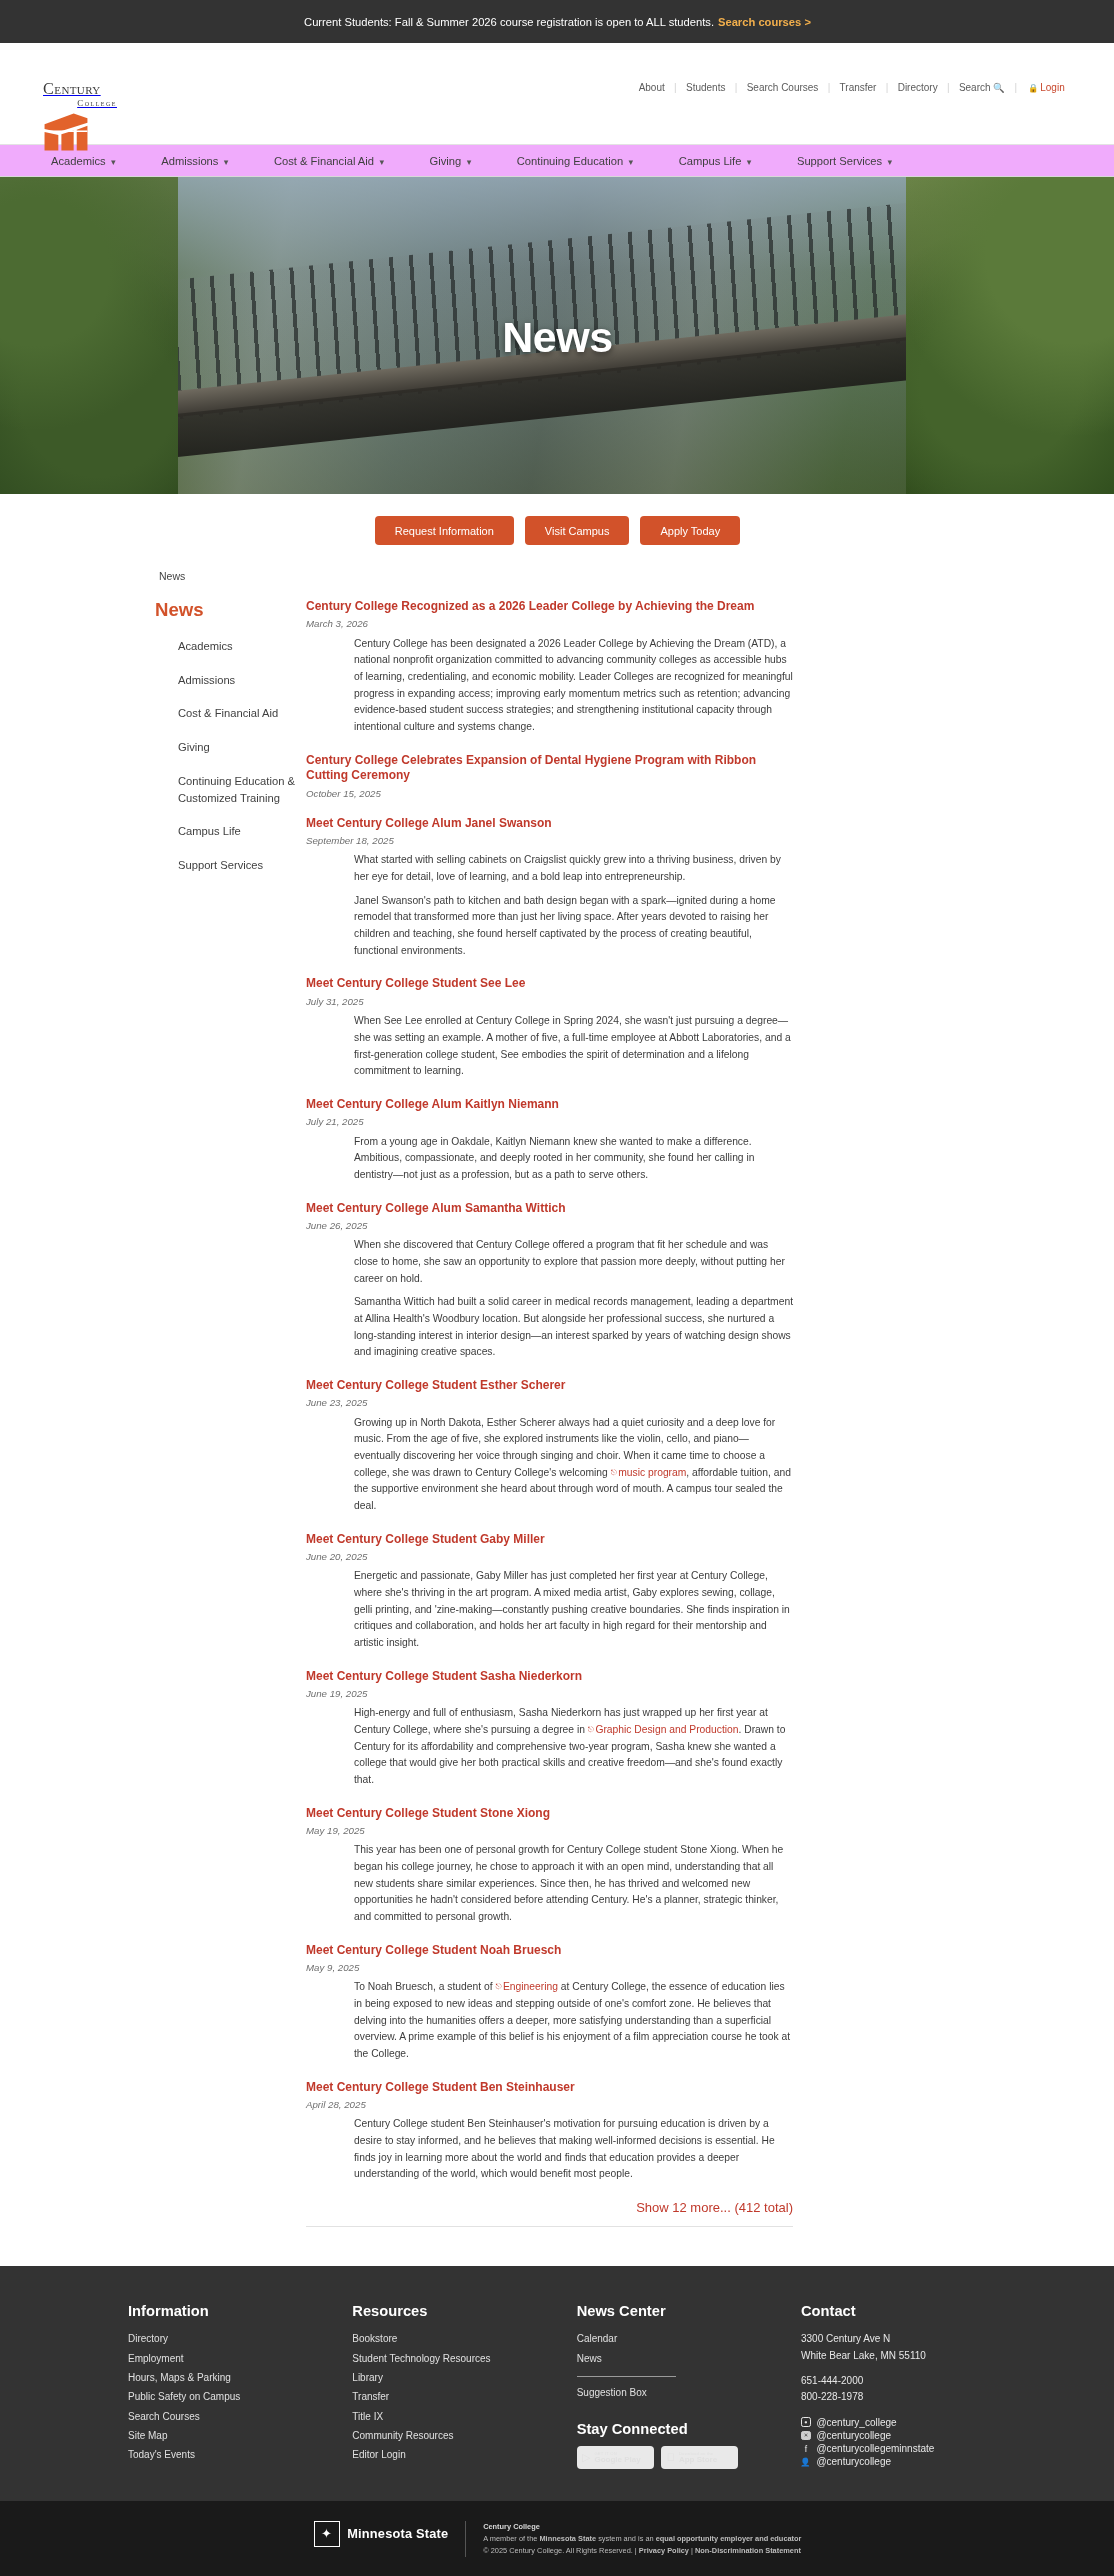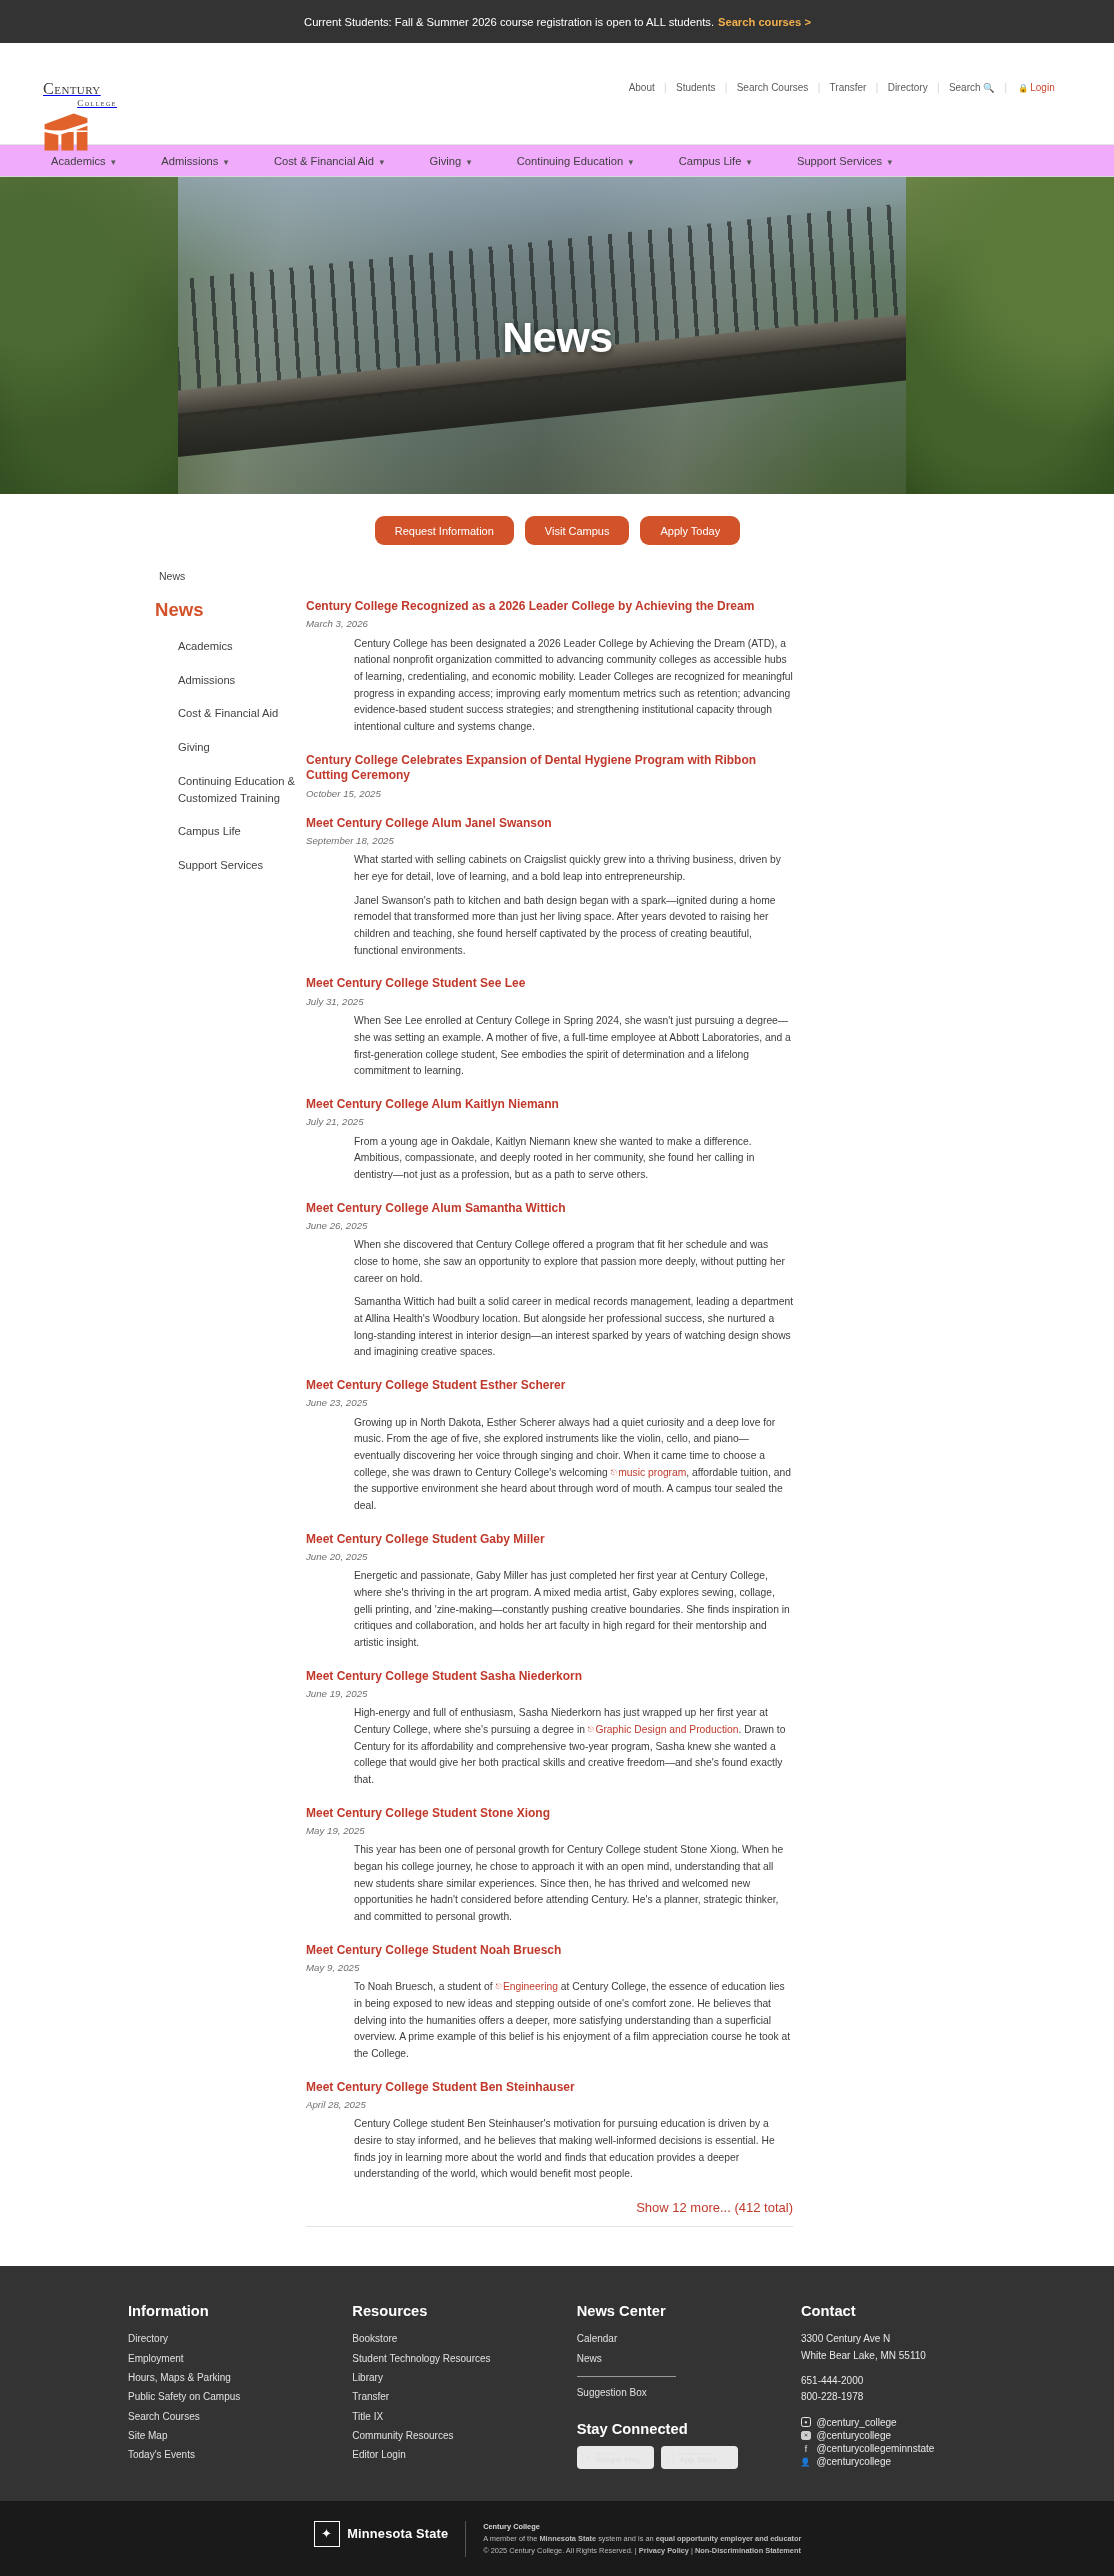--- a/index.html
+++ b/index.html
@@ -58,21 +58,21 @@
     width: 74px;
     margin-top: 1.5px;
   }
   .logo-mark {
     margin-top: 3.9px;
     width: 46px;
     height: 40px;
   }
   .util-nav {
     position: absolute;
-    right: 51px;
+    right: 41px;
     top: 39px;
     display: flex;
     align-items: center;
     font-size: 10px;
   }
   .util-nav a {
     color: #5b5b5b;
     text-decoration: none;
     padding: 0 9.3px;
     white-space: nowrap;
@@ -175,21 +175,21 @@
   .cta-row {
     display: flex;
     justify-content: center;
     gap: 11px;
     padding: 22px 0 14px 0;
   }
   .cta-btn {
     background: #d2522a;
     color: #ffffff;
     border: none;
-    border-radius: 9px;
+    border-radius: 4px;
     font-size: 11px;
     padding: 8.5px 20px;
     cursor: pointer;
     font-family: "Liberation Sans", sans-serif;
   }
 
   
   .breadcrumb {
     max-width: 991px;
     margin: 0 auto;

